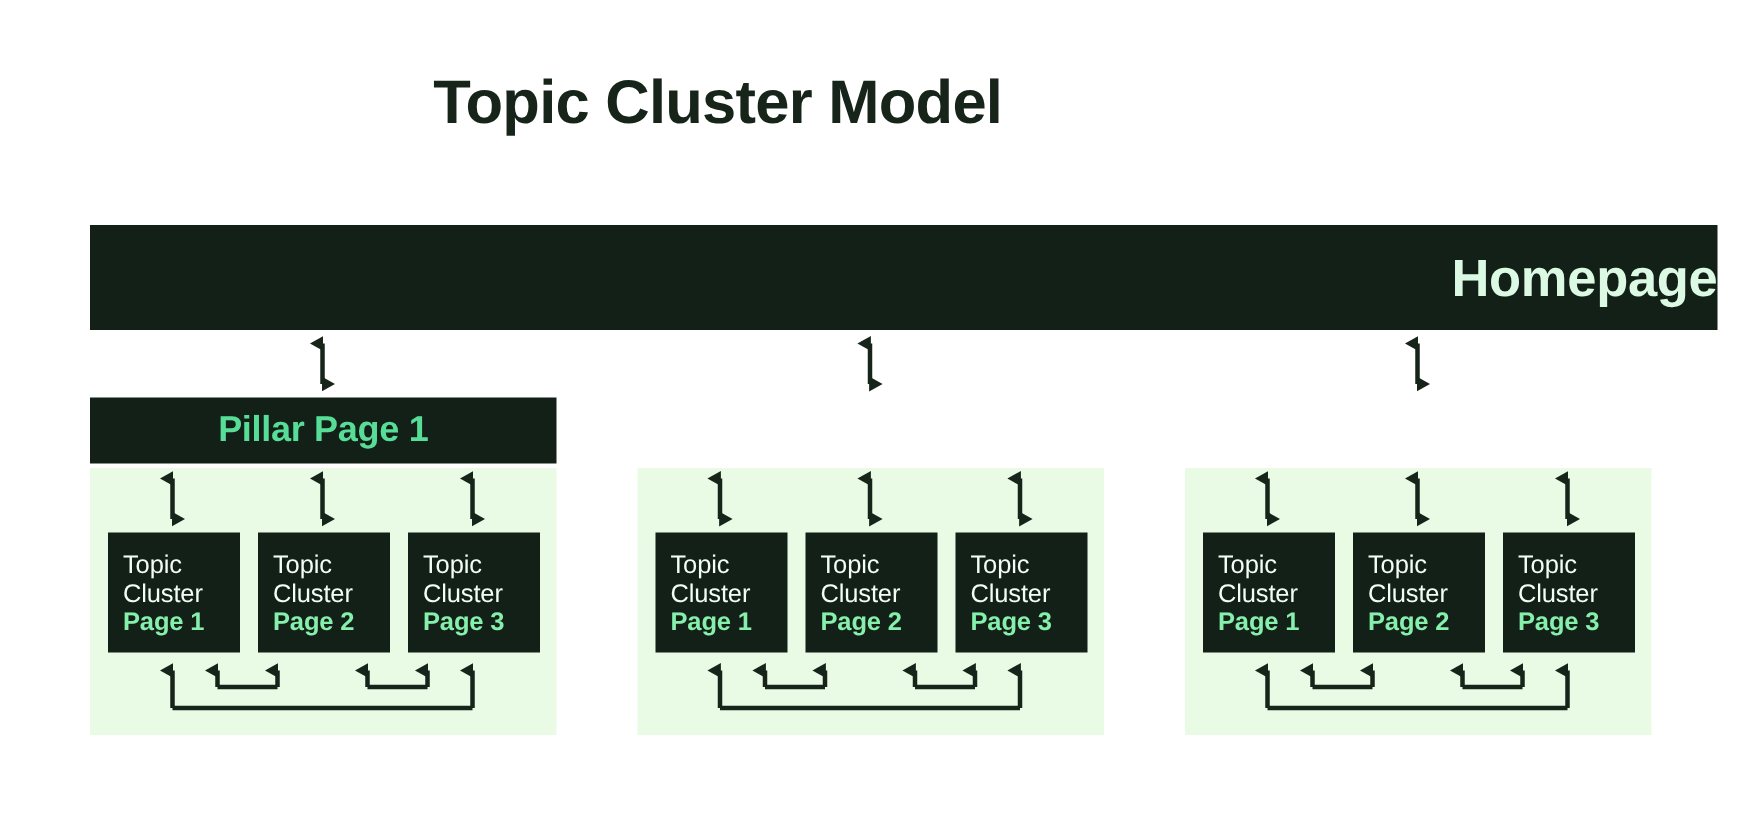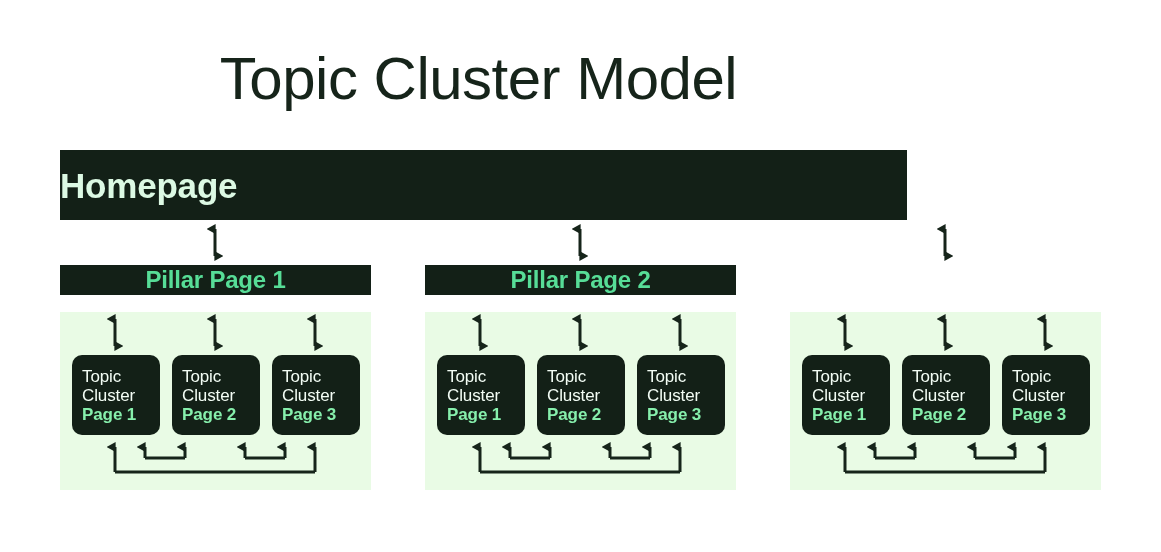--- a/index.html
+++ b/index.html
@@ -20,39 +20,40 @@
     overflow: hidden;
   }
 
   
   #page-title {
     position: absolute;
     left: 0;
     top: 46px;
     width: 957px;
     text-align: center;
-    font-size: 60px;
-    font-weight: 400;
+    font-size: 41px;
+    font-weight: 700;
     letter-spacing: -0.5px;
     color: #16241a;
     line-height: 1.1;
     white-space: nowrap;
   }
 
   
   #homepage-bar {
     position: absolute;
     left: 60px;
     top: 150px;
-    width: 847px;
+    width: 1041px;
     height: 70px;
     background: #132017;
     display: flex;
     align-items: center;
-    justify-content: flex-start;
+    justify-content: flex-end;
+    padding-left: 44px;
   }
   #homepage-label {
     font-size: 35px;
     font-weight: 700;
     letter-spacing: -0.2px;
     color: #dcf9e4;
     line-height: 1;
   }
 
   
@@ -64,21 +65,21 @@
   }
   .pillar-group.g0 { left: 60px; }
   .pillar-group.g1 { left: 425px; }
   .pillar-group.g2 { left: 790px; }
 
   .pillar-header {
     position: absolute;
     left: 0;
     top: 0;
     width: 311px;
-    height: 30px;
+    height: 44px;
     background: #132017;
     display: flex;
     align-items: center;
     justify-content: center;
   }
   .pillar-header-label {
     font-size: 24px;
     font-weight: 700;
     color: #57dd97;
     letter-spacing: -0.2px;
@@ -96,21 +97,20 @@
 
   
   .topic-box {
     position: absolute;
     top: 90px;
     width: 88px;
     height: 80px;
     background: #132017;
     box-sizing: border-box;
     padding: 12px 0 0 10px;
-    border-radius: 10px;
   }
   .topic-box.b0 { left: 12px; }
   .topic-box.b1 { left: 112px; }
   .topic-box.b2 { left: 212px; }
 
   .topic-line {
     display: block;
     font-size: 17px;
     font-weight: 400;
     color: #f3fdf5;
@@ -210,23 +210,20 @@
       <span class="topic-page">Page 2</span>
     </div>
     <div class="topic-box b2">
       <span class="topic-line">Topic</span>
       <span class="topic-line">Cluster</span>
       <span class="topic-page">Page 3</span>
     </div>
   </div>
 
   <div class="pillar-group g1">
-    <div class="pillar-header">
-      <span class="pillar-header-label">Pillar Page 2</span>
-    </div>
     <div class="pillar-panel"></div>
 
     <svg class="group-arrows" viewBox="0 0 311 225" width="311" height="225">
       <g stroke="#16241a" stroke-width="3" fill="none">
         <line x1="55" y1="54" x2="55" y2="81" marker-start="url(#ah-up)" marker-end="url(#ah-up)"></line>
         <line x1="155" y1="54" x2="155" y2="81" marker-start="url(#ah-up)" marker-end="url(#ah-up)"></line>
         <line x1="255" y1="54" x2="255" y2="81" marker-start="url(#ah-up)" marker-end="url(#ah-up)"></line>
         <path d="M85 193 L85 182" marker-end="url(#ah-up)"></path>
         <path d="M125 193 L125 182" marker-end="url(#ah-up)"></path>
         <path d="M85 193 L125 193"></path>

